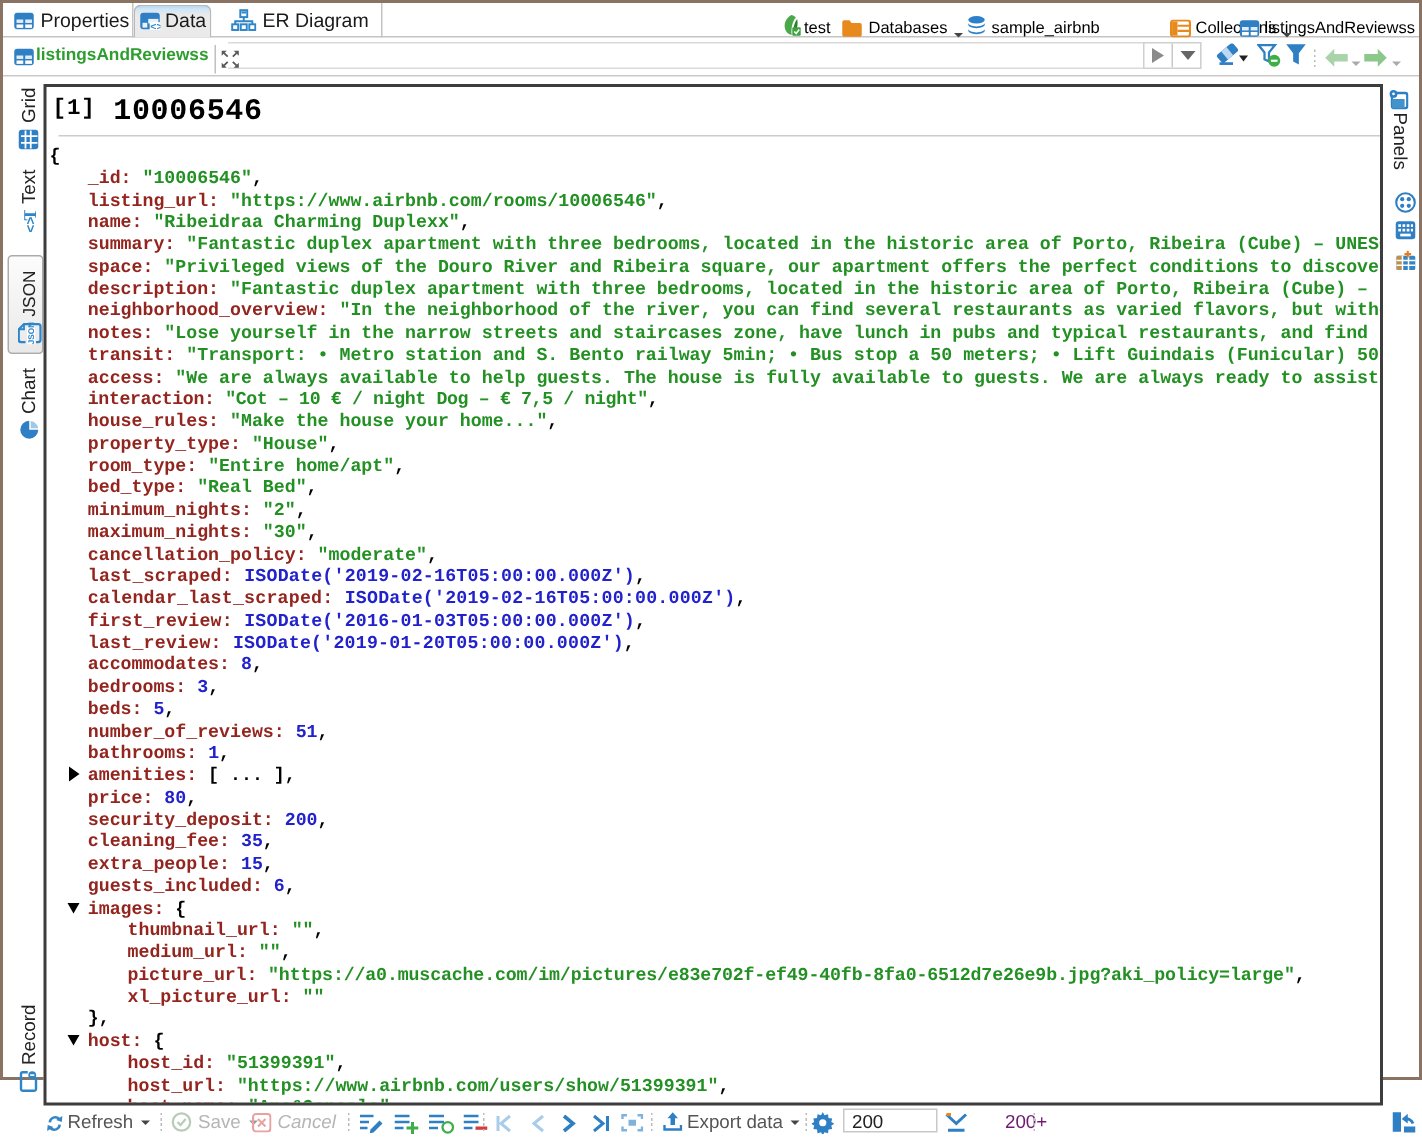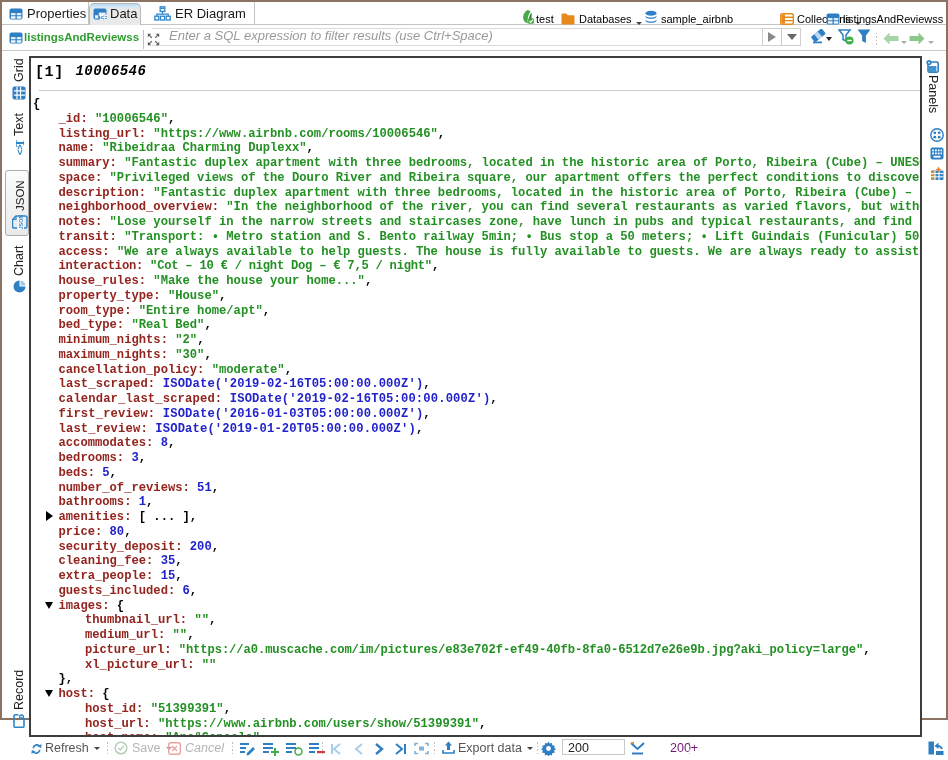--- a/index.html
+++ b/index.html
@@ -157,21 +157,20 @@
       <g stroke="#5a5a5a" stroke-width="1.2" fill="none">
         <path d="M2.2 2.2 l2.6 2.6 M10.8 2.2 l-2.6 2.6 M10.8 10.8 l-2.6-2.6 M2.2 10.8 l2.6-2.6"></path>
       </g>
       <g fill="#5a5a5a">
         <path d="M0.8 0.8 h3.4 l-3.4 3.4 Z"></path>
         <path d="M12.2 0.8 v3.4 l-3.4 -3.4 Z"></path>
         <path d="M12.2 12.2 h-3.4 l3.4 -3.4 Z"></path>
         <path d="M0.8 12.2 v-3.4 l3.4 3.4 Z"></path>
       </g>
     </svg>
-    <div id="placeholder">Enter a SQL expression to filter results (use Ctrl+Space)</div>
 
     <div style="position:absolute;left:760px;top:1.5px;width:39px;height:18px;border:1px solid #d0d0d0;background:#fff;"></div>
     <div style="position:absolute;left:766px;top:6px;width:0;height:0;border-left:8px solid #8a8a8a;border-top:5px solid transparent;border-bottom:5px solid transparent;"></div>
     <div style="position:absolute;left:779px;top:2.5px;width:1px;height:16px;background:#c9c9c9;"></div>
     <div style="position:absolute;left:785px;top:8px;width:0;height:0;border-left:5px solid transparent;border-right:5px solid transparent;border-top:6px solid #666;"></div>
 
     <svg width="16" height="15" viewBox="0 0 16 15" style="position:absolute;left:808px;top:3px;">
       <g transform="rotate(-40 8 6)">
         <rect x="1" y="3" width="14" height="7" rx="1.5" fill="#2e7fc4"></rect>
         <rect x="5.5" y="3" width="4.5" height="7" fill="#bcd9f0"></rect>
@@ -240,21 +239,21 @@
       <path d="M2 6 V2 a1.2 1.2 0 0 1 1.2-1.2 h3.3 M12 6 V4.5" fill="none" stroke="#2e86c8" stroke-width="1.6"></path>
       <circle cx="9.5" cy="2.8" r="2.6" fill="#2e86c8"></circle>
       <rect x="8.1" y="2.2" width="2.8" height="1.1" fill="#fff"></rect>
     </svg>
     <span>Record</span>
     </div>
 
   <div id="panel">
     <div id="doctitle">
       <span style="position:absolute;left:4.5px;top:5.6px;font-family:'Liberation Mono',monospace;font-weight:bold;font-size:15px;letter-spacing:0.6px;color:#000;">[1]</span>
-      <span style="position:absolute;left:45px;top:5px;font-family:'Liberation Mono',monospace;font-weight:bold;font-size:14px;letter-spacing:0.45px;color:#000;font-style:italic;">10006546</span>
+      <span style="position:absolute;left:45px;top:5px;font-family:'Liberation Mono',monospace;font-weight:bold;font-size:20px;letter-spacing:0.45px;color:#000;">10006546</span>
     </div>
     <div id="hrline"></div>
     <div id="code">
         <div class="l">{</div>
         <div class="l i1"><span class="k">_id:</span> <span class="s">"10006546"</span>,</div>
         <div class="l i1"><span class="k">listing_url:</span> <span class="s">"https://www.airbnb.com/rooms/10006546"</span>,</div>
         <div class="l i1"><span class="k">name:</span> <span class="s">"Ribeidraa Charming Duplexx"</span>,</div>
         <div class="l i1"><span class="k">summary:</span> <span class="s">"Fantastic duplex apartment with three bedrooms, located in the historic area of Porto, Ribeira (Cube) – UNESCO World Heritage Site."</span>,</div>
         <div class="l i1"><span class="k">space:</span> <span class="s">"Privileged views of the Douro River and Ribeira square, our apartment offers the perfect conditions to discover the history of Porto."</span>,</div>
         <div class="l i1"><span class="k">description:</span> <span class="s">"Fantastic duplex apartment with three bedrooms, located in the historic area of Porto, Ribeira (Cube) – UNESCO World Heritage."</span>,</div>

